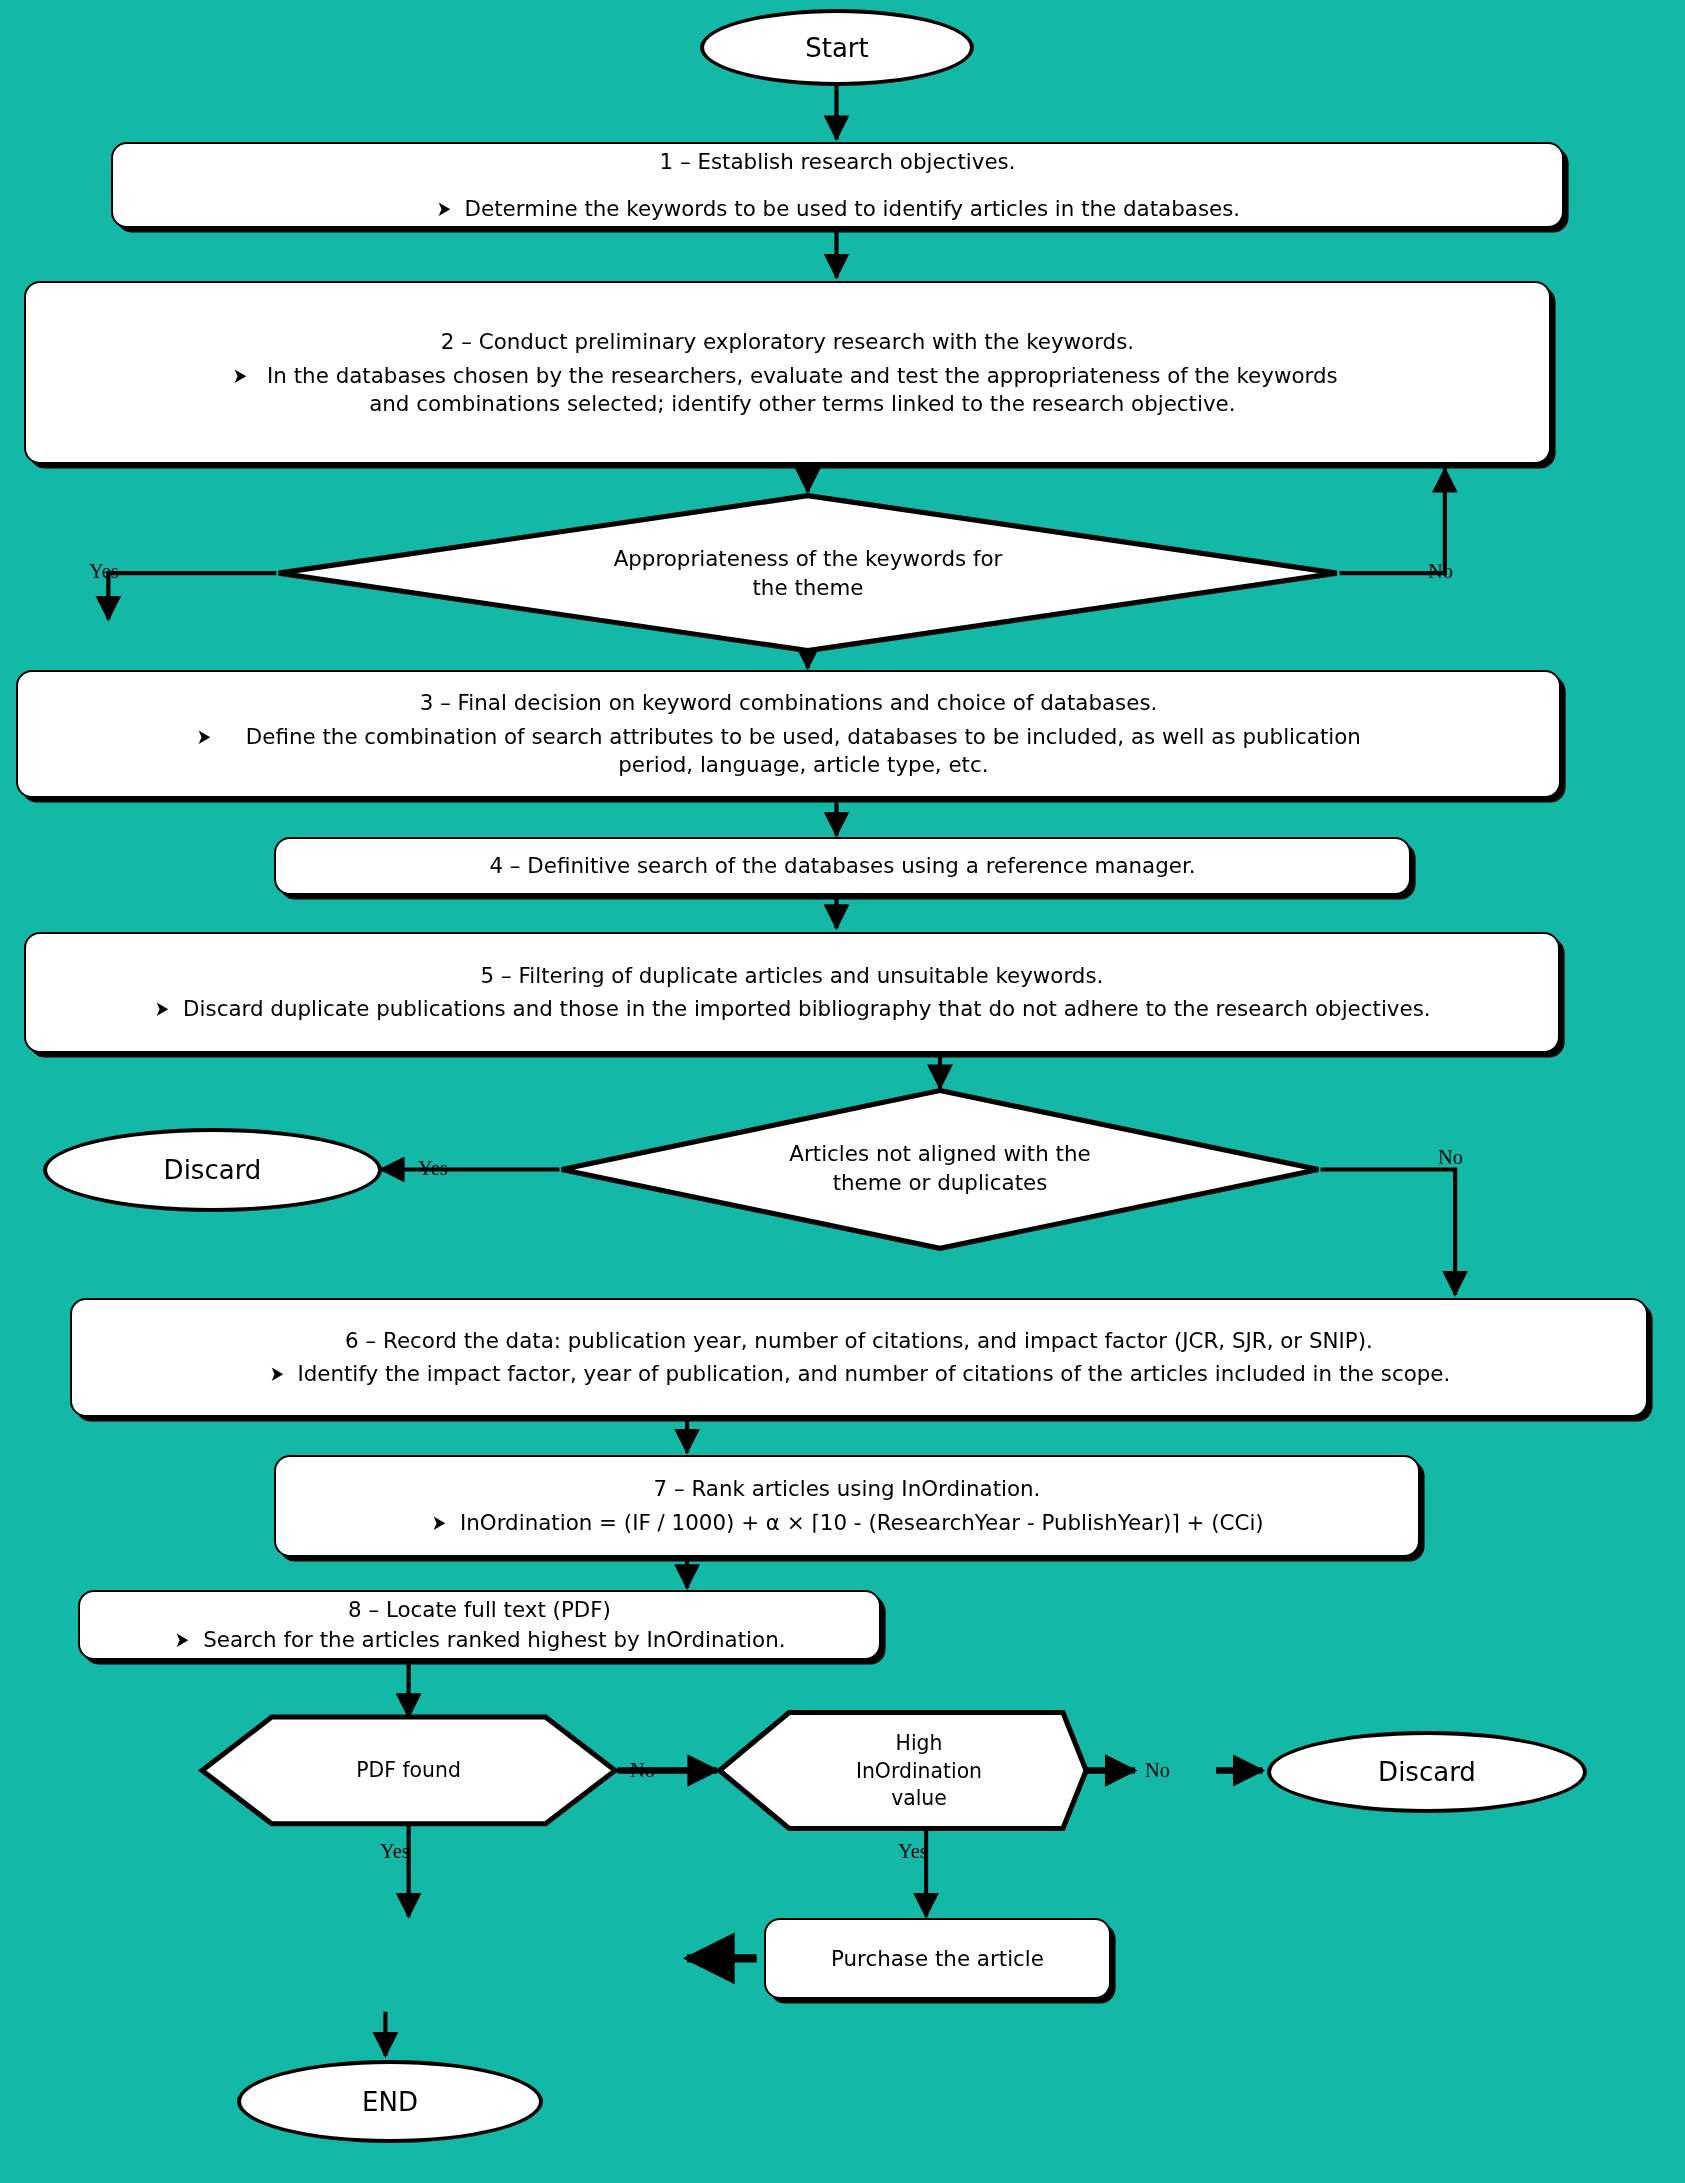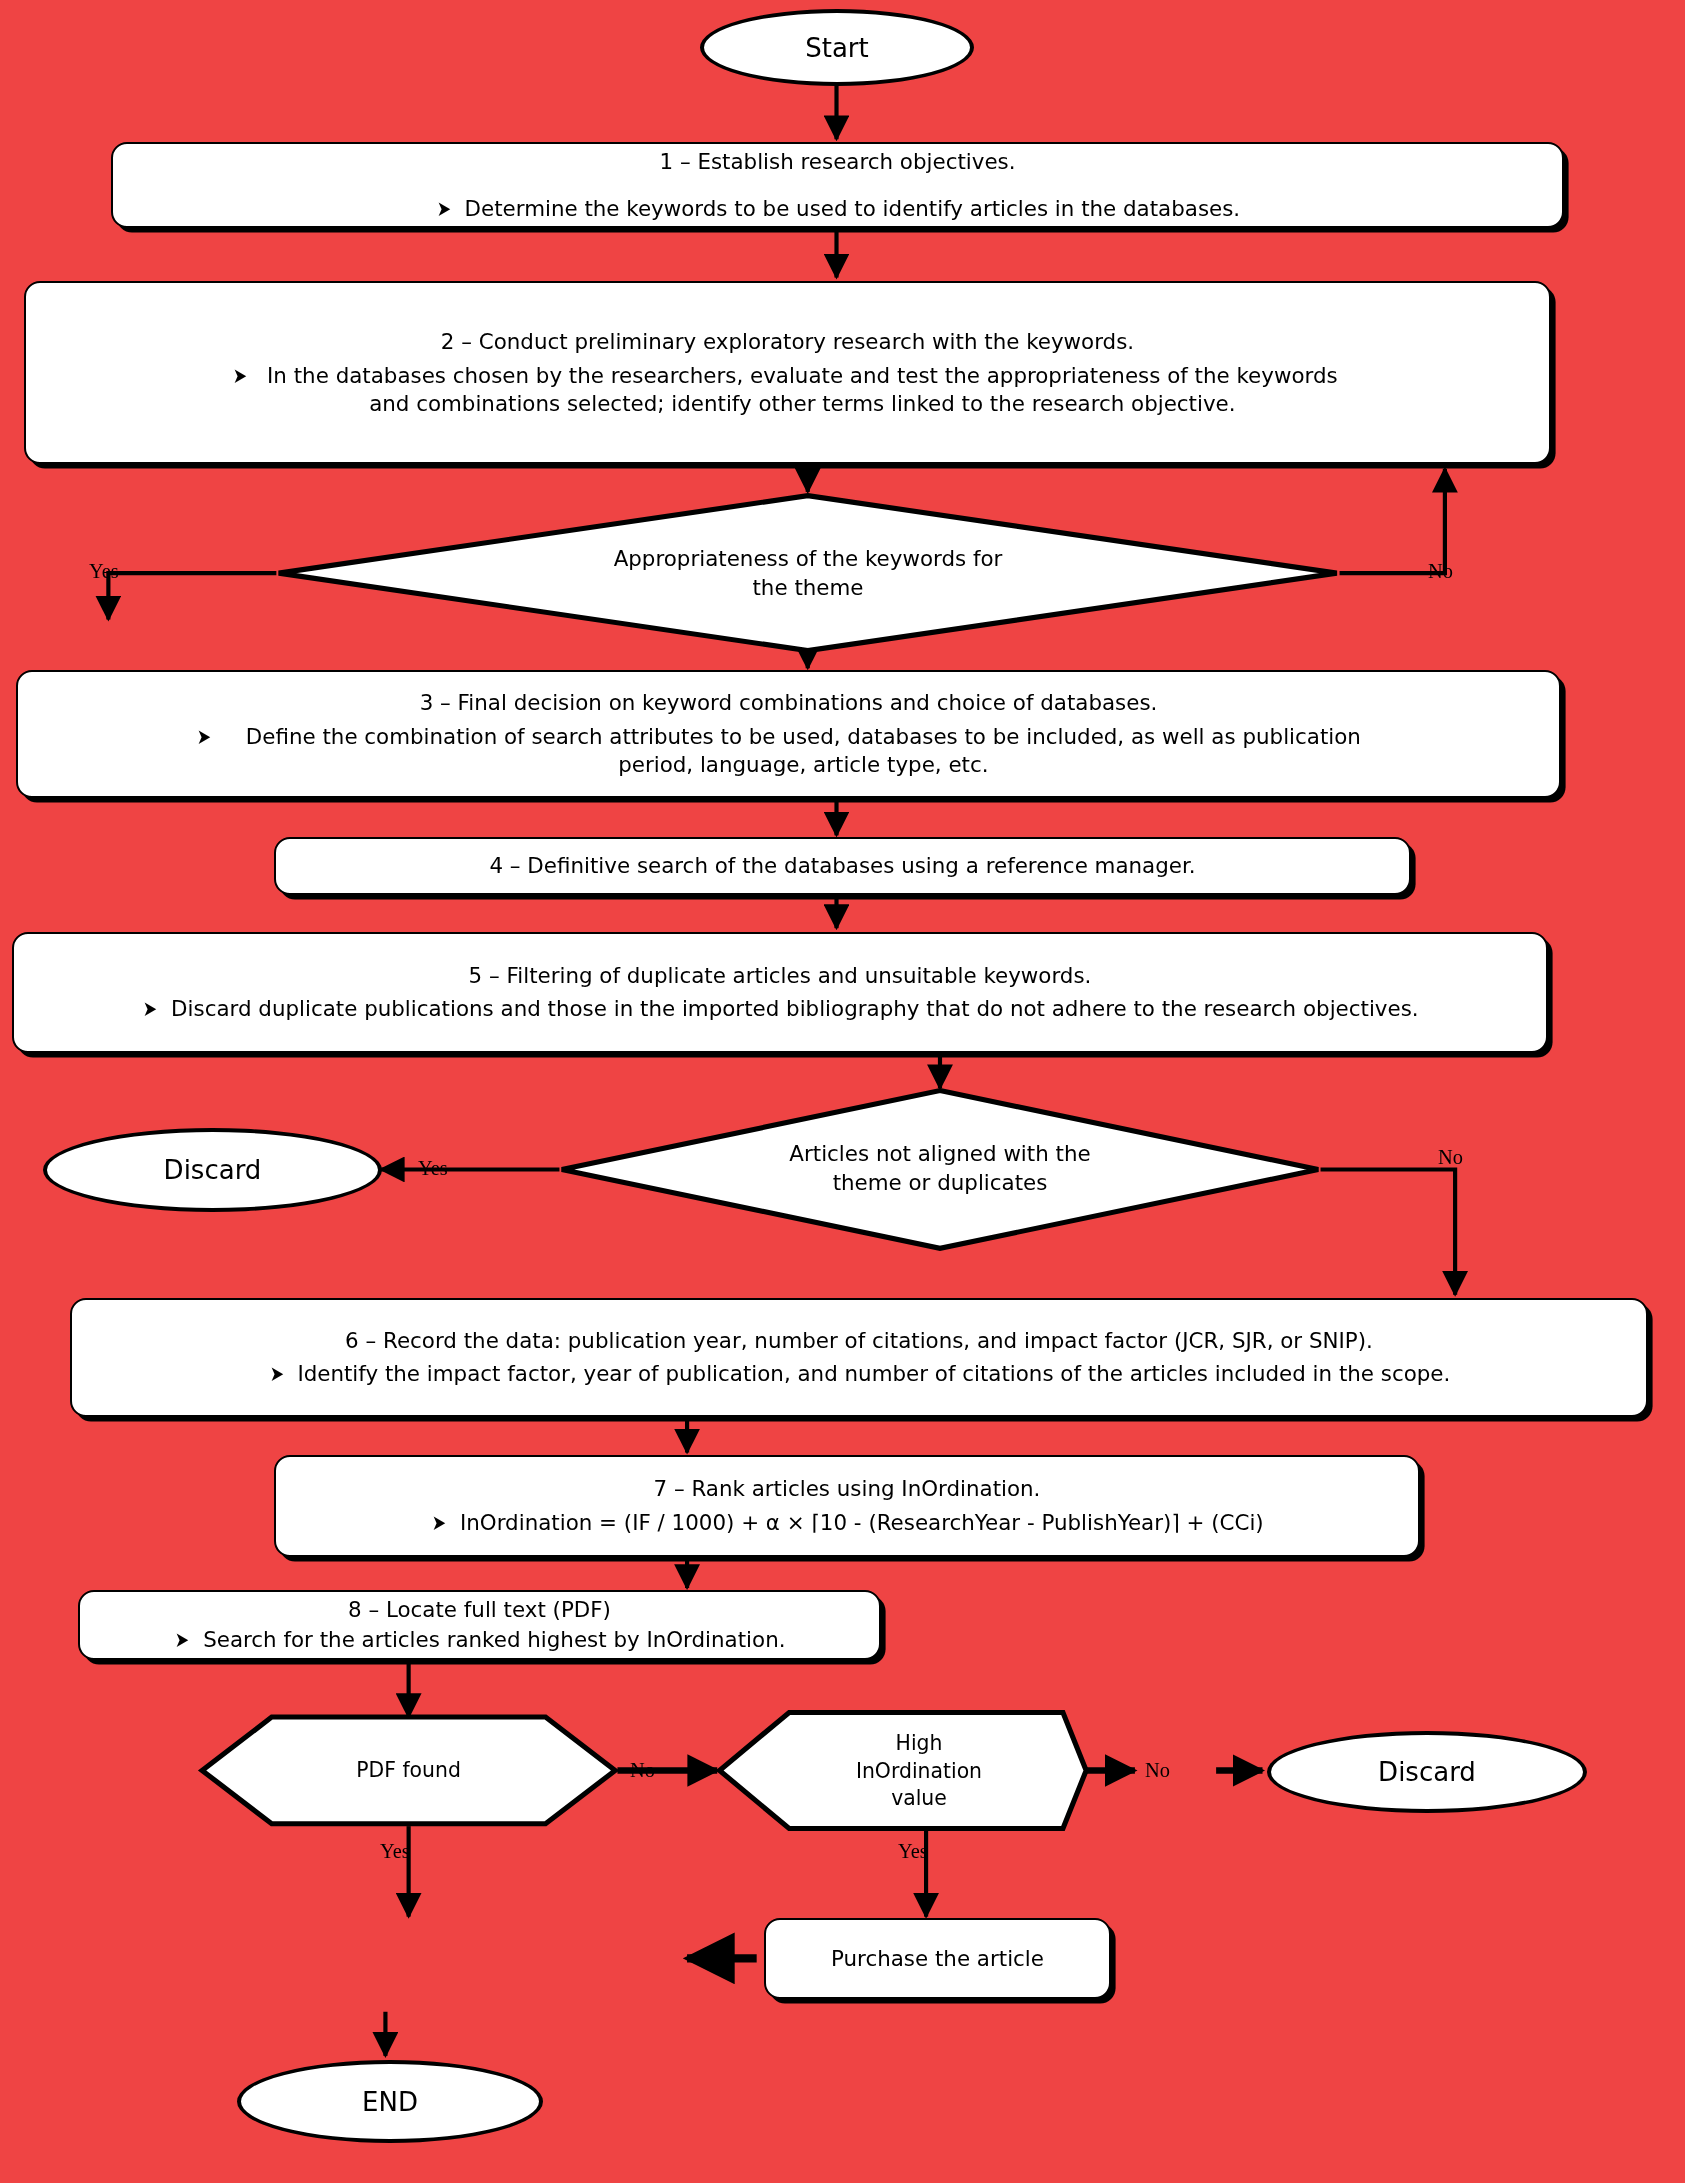--- a/index.html
+++ b/index.html
@@ -4,21 +4,21 @@
 <style>
   html,body{margin:0;padding:0;background:#fff;}
   body{
     font-family:"DejaVu Sans","Liberation Sans",sans-serif;
     color:#000;
   }
   #stage{
     position:relative;
     width:1686px;
     height:2183px;
-    background:#ef4444;
+    background:#14b8a6;
     overflow:hidden;
   }
   
   .node{
     position:absolute;
     box-sizing:border-box;
     display:flex;
     flex-direction:column;
     align-items:center;
     justify-content:center;
@@ -181,21 +181,21 @@
     <div class="bullrow" style="max-width:1188px;margin:5.6px auto 0;">
       <span class="arrowglyph">➤</span>
       <span class="btxt">Define the combination of search attributes to be used, databases to be included, as well as publication period, language, article type, etc.</span>
     </div>
   </div>
 
   <div class="node proc t-body" style="left:274px;top:837px;width:1137px;height:58px;padding:3.7px 18.6px;align-items:center;">
     <div class="ttl">4 – Definitive search of the databases using a reference manager.</div>
   </div>
 
-  <div class="node proc t-body" style="left:12px;top:932px;width:1536px;height:121px;padding:5.6px 21.4px;">
+  <div class="node proc t-body" style="left:24px;top:932px;width:1536px;height:121px;padding:5.6px 21.4px;">
     <div class="ttl">5 – Filtering of duplicate articles and unsuitable keywords.</div>
     <div class="bullrow" style="max-width:1332px;margin:5.6px auto 0;">
       <span class="arrowglyph">➤</span>
       <span class="btxt">Discard duplicate publications and those in the imported bibliography that do not adhere to the research objectives.</span>
     </div>
   </div>
 
   <div class="shapelabel t-diamond" style="left:687px;top:1132px;width:506px;height:74px;">
     <span>Articles not aligned with the</span>
     <span>theme or duplicates</span>

